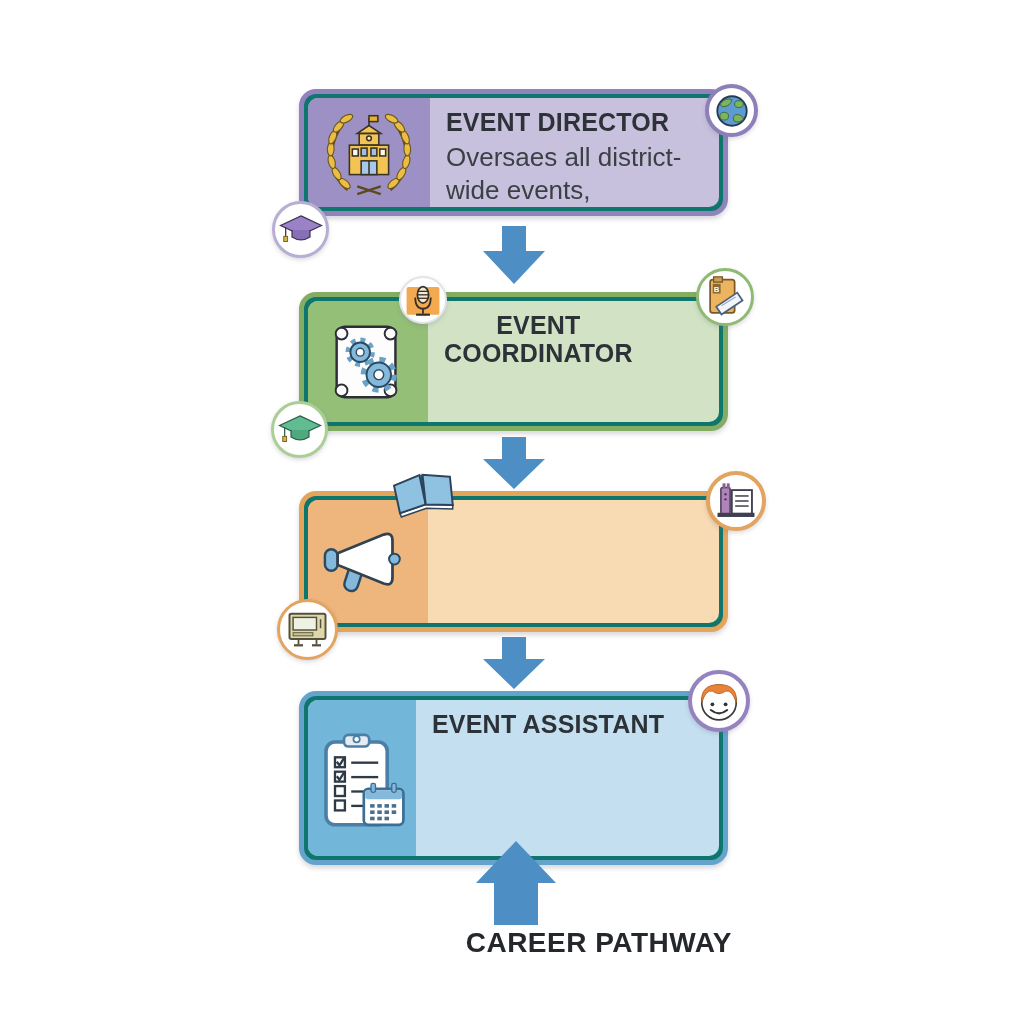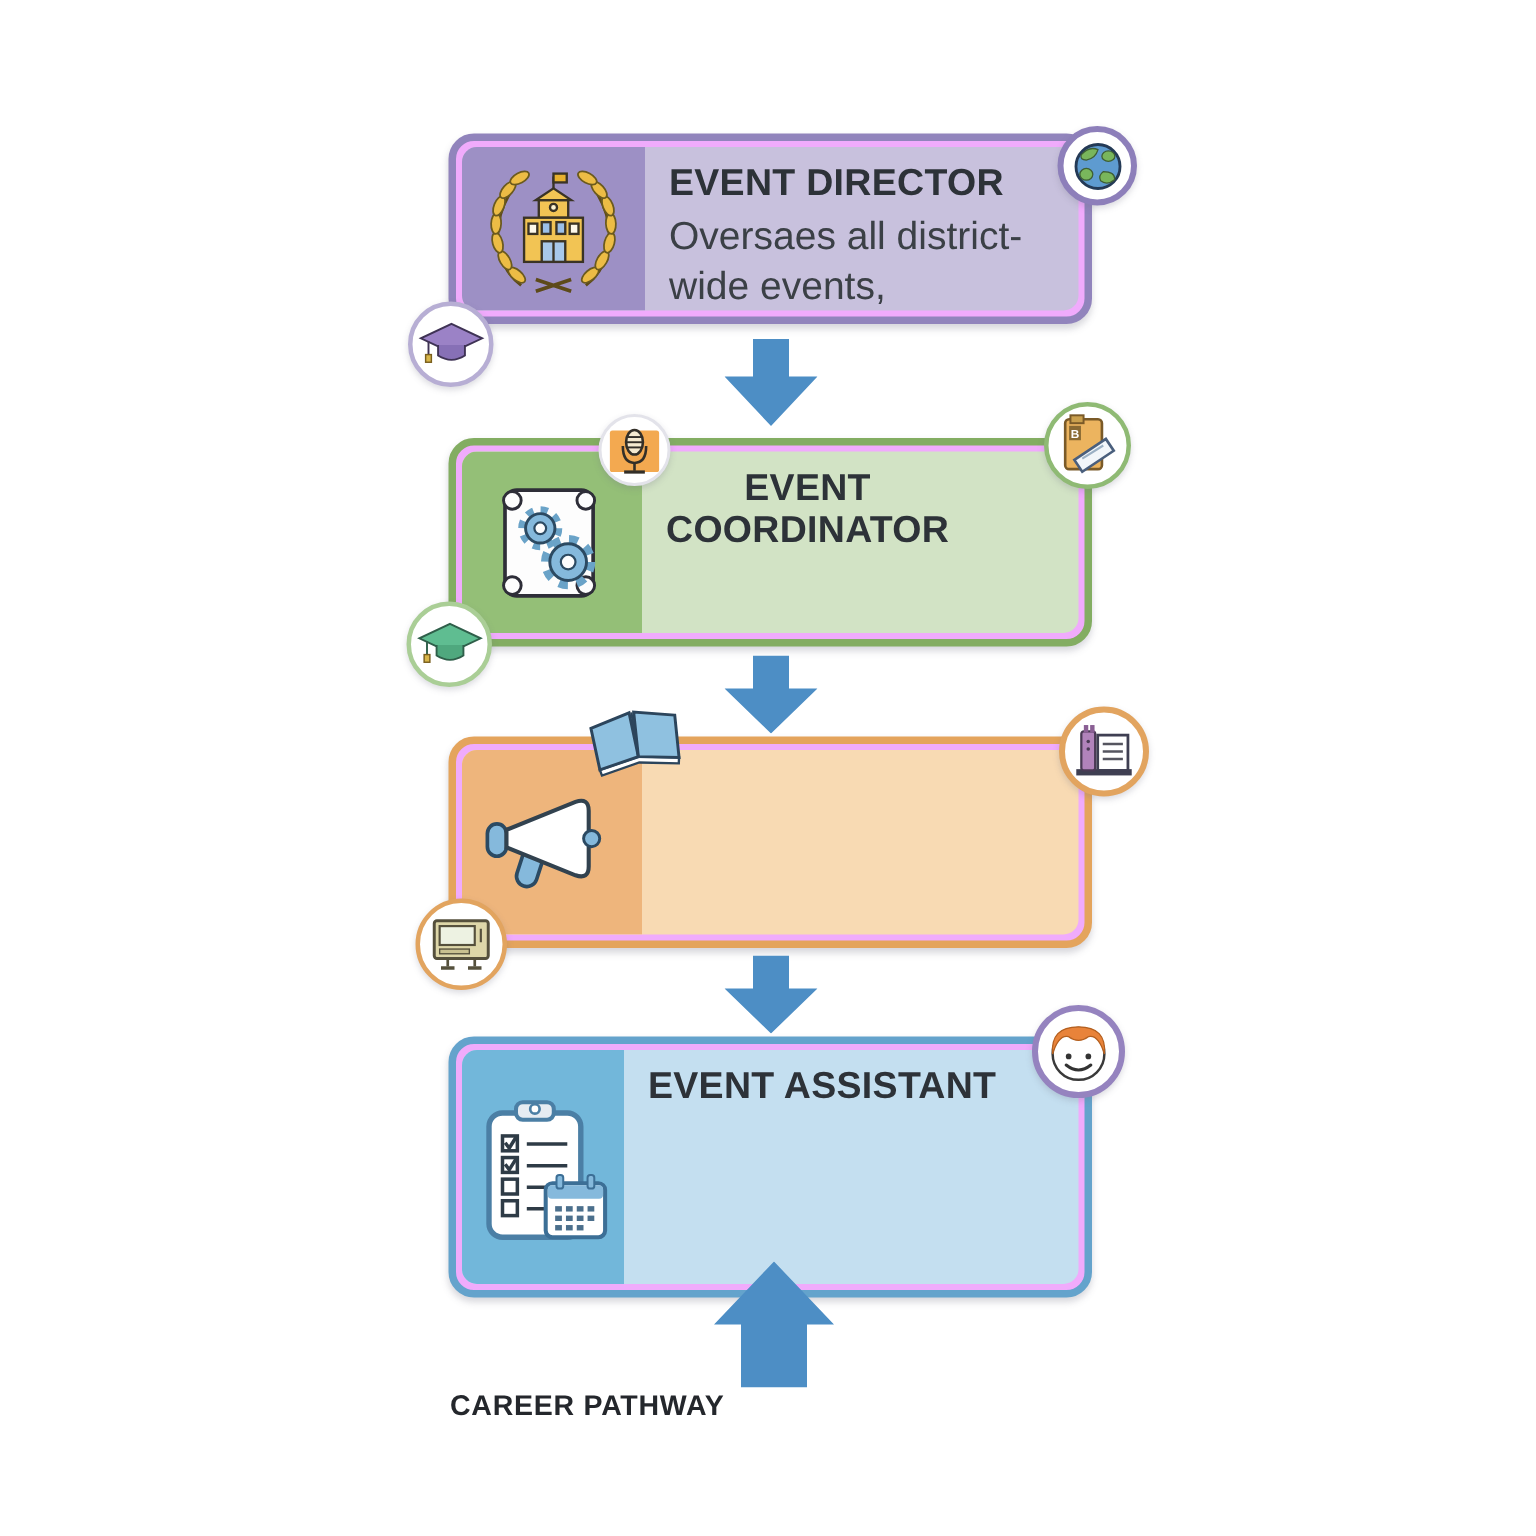--- a/index.html
+++ b/index.html
@@ -2,21 +2,21 @@
 <html><head>
 <meta charset="utf-8">
 <style>
   html,body { margin:0; padding:0; background:#ffffff; }
   .stage {
     position:relative; width:1024px; height:1024px; background:#ffffff;
     font-family:"Liberation Sans", sans-serif; overflow:hidden;
   }
   .level-box {
     position:absolute; left:299px; width:429px; box-sizing:border-box;
-    border:5px solid var(--border); border-radius:17px; background:#f0abfc;
+    border:5px solid var(--border); border-radius:17px; background:#0f766e;
     padding:4px; box-shadow:0 3px 5px rgba(110,110,130,0.28);
   }
   .level-inner {
     display:flex; height:100%; background:var(--fill);
     border-radius:10px; overflow:hidden;
   }
   .icon-panel {
     flex:0 0 var(--panelw,120px); background:var(--panel);
     display:flex; align-items:center; justify-content:center;
   }
@@ -34,22 +34,22 @@
     border-style:solid; border-radius:50%;
     display:flex; align-items:center; justify-content:center;
     box-shadow:0 2px 4px rgba(110,110,130,0.25); z-index:5;
   }
   .badge.ring  { border-color:var(--ring);  }
   .badge.ring2 { border-color:var(--ring2); }
   .badge.plain { border-color:#e3e3ea; }
   .flow-arrow { position:absolute; z-index:2; }
   .floating-icon { position:absolute; z-index:6; }
   .footer-label {
-    position:absolute; left:300px; top:927px; width:432px; text-align:left;
-    font-size:19px; font-weight:bold; color:#24272c; letter-spacing:0.5px;
+    position:absolute; left:300px; top:927px; width:432px; text-align:right;
+    font-size:28px; font-weight:bold; color:#24272c; letter-spacing:0.5px;
   }
 </style>
 </head>
 <body>
 
 <div class="stage" style="background: rgb(255, 255, 255);">
 
   <div class="level-box" style="top: 89px; height: 127px; --panelw: 122px; --border: #9184bc; --fill: #c8c1dd; --panel: #9d90c5; --ring: #8d7fba; --ring2: #b7aed4;">
     <div class="level-inner">
       <div class="icon-panel">

